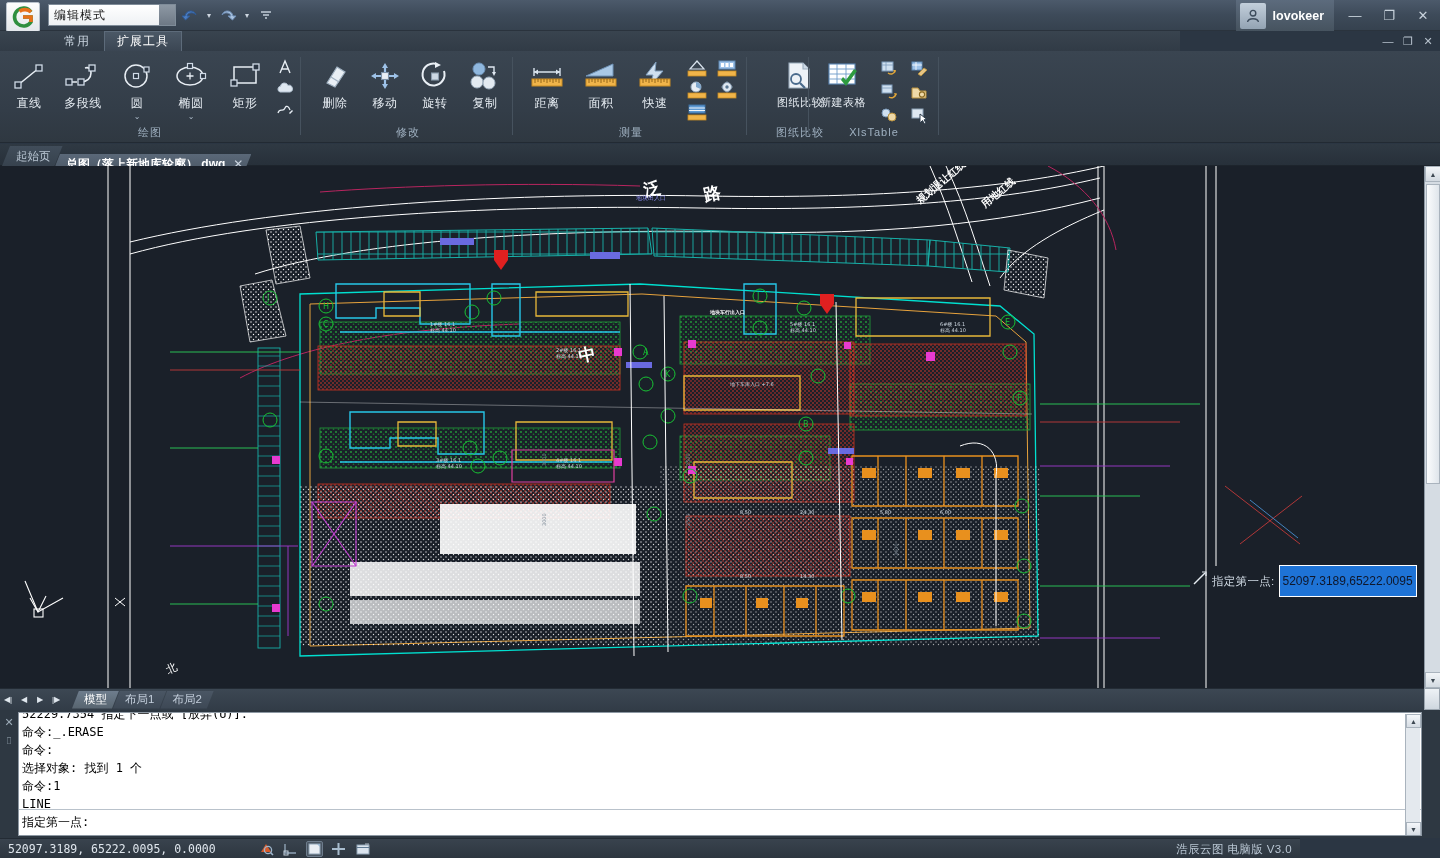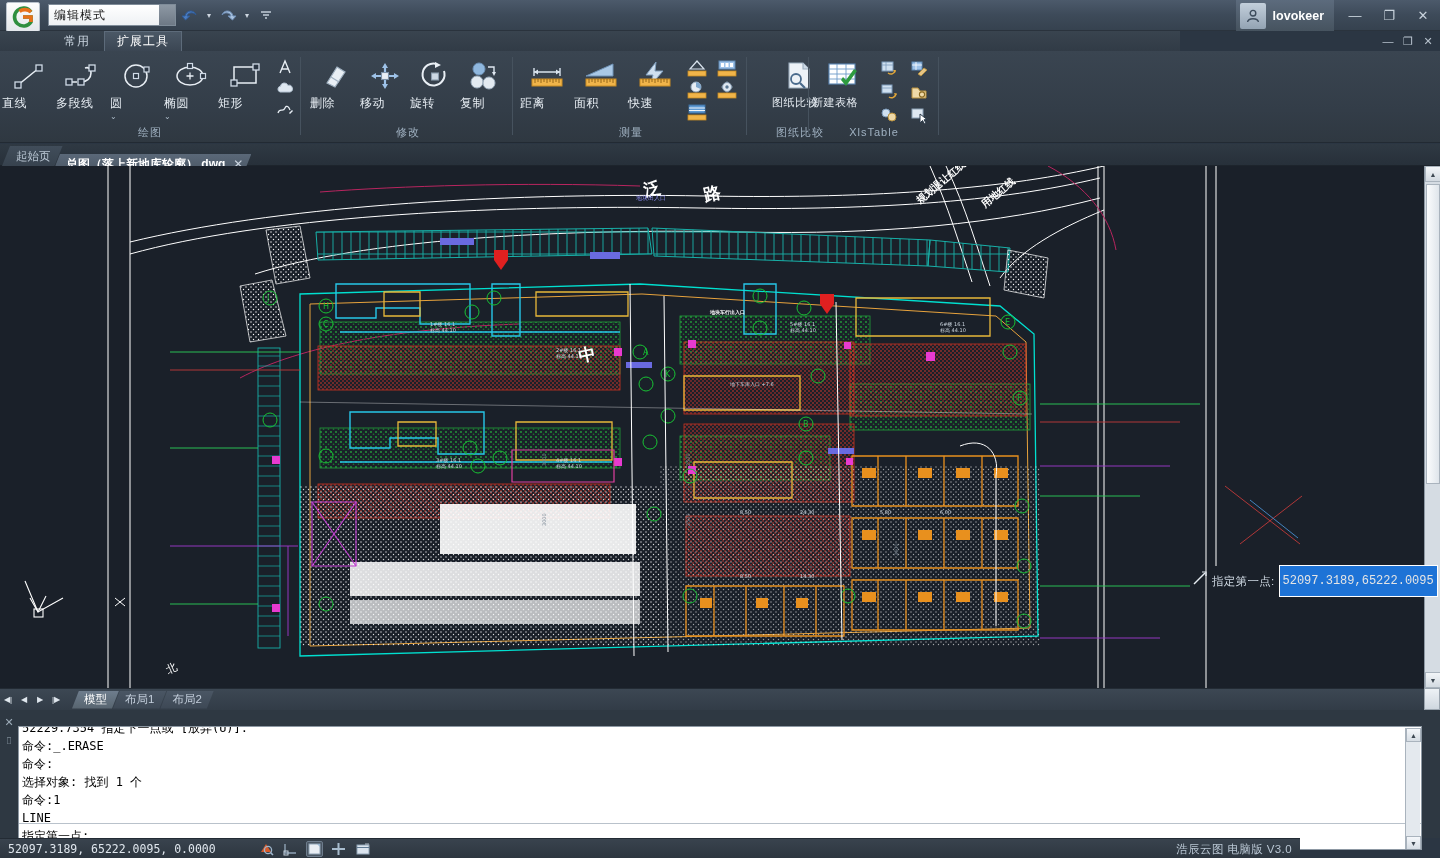--- a/index.html
+++ b/index.html
@@ -53,21 +53,21 @@
     background:linear-gradient(180deg,#3a4551 0%,#333d48 65%,#2f3841 100%);
     border-bottom:1px solid #222a33; }
   .rgroup{ position:absolute; top:2px; height:88px; }
   .rgroup .gbody{ position:absolute; left:0; top:0; right:0; height:70px;
     display:flex; align-items:flex-start; }
   .rgroup .glabel{ position:absolute; left:0; right:0; bottom:1px; height:16px; font-size:11px;
     color:#9fb0c0; text-align:center; line-height:16px; letter-spacing:1px; }
   .rsep{ position:absolute; top:6px; width:1px; height:78px; background:#2a333d;
     border-right:1px solid #46525e; }
 
-  .bigbtn{ width:54px; height:70px; display:flex; flex-direction:column; 
+  .bigbtn{ width:54px; height:70px; display:flex; flex-direction:column; align-items:center;
     justify-content:flex-start; padding-top:6px; }
   .bigbtn .ic{ height:34px; display:flex; align-items:center; justify-content:center; }
   .bigbtn .lb{ font-size:12px; color:#e6ecf2; margin-top:2px; letter-spacing:.5px; }
   .bigbtn .dcar{ font-size:8px; color:#aebdcb; line-height:8px; margin-top:1px;}
   .smallcol{ display:flex; flex-direction:column; align-items:center; justify-content:flex-start;
     padding-top:4px; gap:1px; }
   .smallbtn{ width:26px; height:20px; display:flex; align-items:center; justify-content:center;}
   .grid2{ display:grid; grid-template-columns:30px 30px; grid-auto-rows:22px; padding-top:4px; }
   .gcell{ display:flex; align-items:center; justify-content:center; }
 
@@ -84,22 +84,22 @@
   .dtab .x{ position:absolute; right:8px; top:3px; font-size:12px; color:#cbd5e0; }
 
   
   .canvas{ position:absolute; left:0; top:166px; width:1440px; height:522px;
     background:#1a2029; overflow:hidden; }
   .canvas svg{ position:absolute; left:0; top:0; }
   .dynin{ position:absolute; left:1192px; top:404px; height:22px; display:flex; align-items:center;
     gap:4px; z-index:30; }
   .dynin .licon{ width:16px; height:16px; }
   .dynin .lbl{ font-size:11.5px; color:#cfd8e2; letter-spacing:.3px;}
-  .dynin .val{ background:#1e73d6; color:#e5e5e5; font-size:12px; padding:8px 3px;
-    border:1px solid #ffffff; letter-spacing:0px;font-family:Liberation Mono, monospace; }
+  .dynin .val{ background:#1e73d6; color:#0f172a; font-size:12px; padding:8px 3px;
+    border:1px solid #ffffff; letter-spacing:0px; }
   .vscroll{ position:absolute; right:0; top:166px; width:16px; height:522px;
     background:#d5dce3; border-left:1px solid #8e99a4; }
   .vscroll .arrU,.vscroll .arrD{ position:absolute; left:0; width:16px; height:16px;
     background:linear-gradient(180deg,#f2f5f8,#d3dae1); border:1px solid #a9b3bd;
     display:flex; align-items:center; justify-content:center; font-size:7px; color:#3d4852;}
   .vscroll .arrU{ top:0; } .vscroll .arrD{ bottom:0; }
   .vscroll .thumb{ position:absolute; left:1px; top:18px; width:14px; height:300px;
     background:linear-gradient(90deg,#fbfcfd,#dfe5eb); border:1px solid #a9b3bd;}
 
   
@@ -115,21 +115,21 @@
   .lscroll{ position:absolute; right:0; top:688px; width:16px; height:22px;
     background:linear-gradient(180deg,#eef2f6,#cfd7df); border:1px solid #9ba5af;}
 
   
   .cmdwrap{ position:absolute; left:0; top:710px; width:1440px; height:128px;
     background:#2e3842; }
   .cmdleft{ position:absolute; left:0; top:0; width:18px; height:128px;
     background:#2e3842; display:flex; flex-direction:column; align-items:center; padding-top:6px; gap:6px;}
   .cmdleft .cx{ font-size:11px; color:#9dacb9; }
   .cmdleft .cp{ font-size:10px; color:#9dacb9; }
-  .cmdbox{ position:absolute; left:18px; top:16px; width:1404px; height:124px;
+  .cmdbox{ position:absolute; left:18px; top:2px; width:1404px; height:124px;
     background:#ffffff; border:1px solid #8d98a3; overflow:hidden; }
   .cmdline{ font-family:"DejaVu Sans Mono","Liberation Mono",monospace; font-size:12px;
     color:#000000; line-height:18px; padding-left:3px; white-space:pre; }
   .cmdsep{ position:absolute; left:0; right:0; top:96px; height:1px; background:#b9c2cb;}
   .cmdprompt{ position:absolute; left:3px; top:98px; font-family:"DejaVu Sans Mono","Liberation Mono",monospace;
     font-size:12px; color:#000; line-height:22px; white-space:pre;}
   .cmdscroll{ position:absolute; right:1px; top:1px; width:15px; height:122px; background:#e4e9ee;
     border-left:1px solid #a9b3bd;}
   .cmdscroll .a{ width:15px; height:14px; background:linear-gradient(180deg,#f4f7fa,#d6dde4);
     border:1px solid #a9b3bd; display:flex; align-items:center; justify-content:center;

